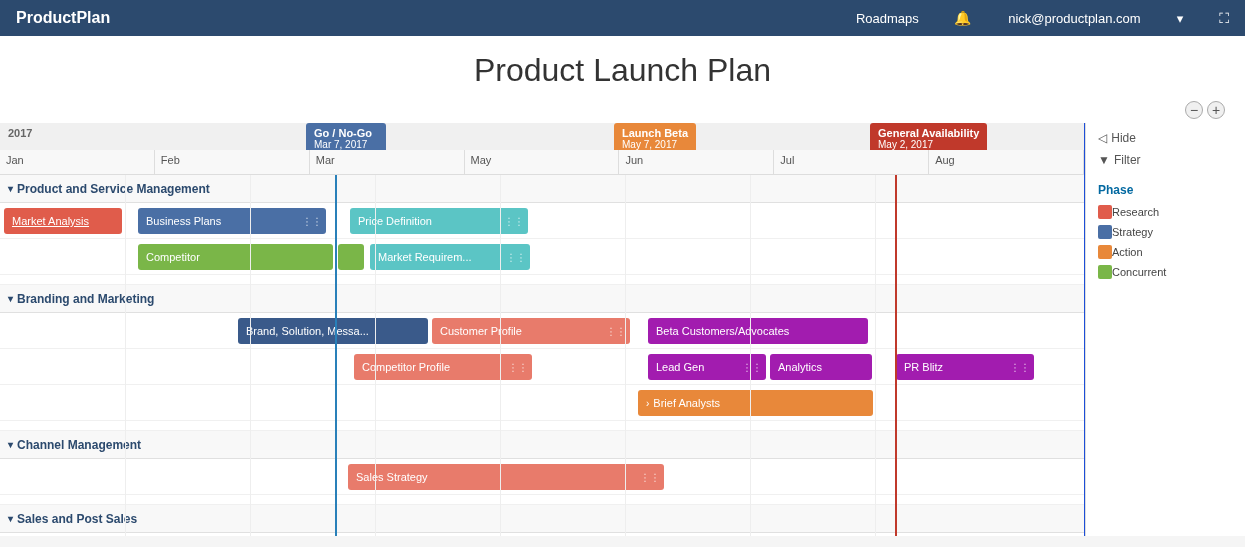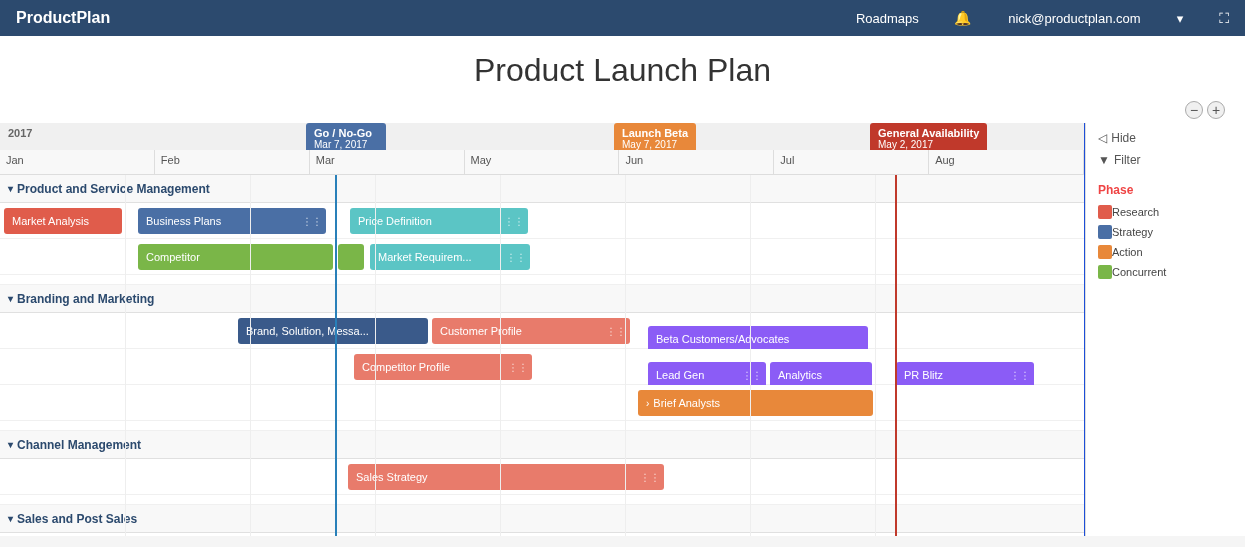--- a/index.html
+++ b/index.html
@@ -166,21 +166,21 @@
       font-size: 10px;
     }
 
     
     .c-red { background: #e05c4b; }
     .c-blue { background: #4a6fa5; }
     .c-orange { background: #e8883a; }
     .c-green { background: #7ab648; }
     .c-salmon { background: #e87b6b; }
     .c-teal { background: #5bc5c5; }
-    .c-peach { background: #8b5cf6; margin-top: 8px; }
+    .c-peach { background: #a21caf; }
     .c-dark-blue { background: #3a5a8a; }
 
     
     .right-sidebar {
       width: 160px;
       background: #fff;
       padding: 8px 12px;
       border-left: 1px solid #ddd;
     }
     .hide-btn {
@@ -197,21 +197,21 @@
       align-items: center;
       gap: 4px;
       font-size: 12px;
       color: #555;
       cursor: pointer;
       margin-bottom: 16px;
     }
     .legend-title {
       font-size: 12px;
       font-weight: bold;
-      color: #ef4444;
+      color: #0369a1;
       margin-bottom: 8px;
     }
     .legend-item {
       display: flex;
       align-items: center;
       margin-bottom: 6px;
       font-size: 11px;
       color: #444;
     }
     .legend-dot {
@@ -318,21 +318,21 @@
 
         <div class="blue-vline" style="left: 335px;"></div>
 
         <div class="red-vline" style="left: 895px;"></div>
 
         <div class="group-row">
           <span class="group-arrow">▾</span>
           <span>Product and Service Management</span>
         </div>
         <div class="bar-row">
-          <div class="gbar c-red" style="left:4px;width:118px;">
+          <div class="gbar c-red" style="left:4px;width:118px;text-decoration:underline;">
             Market Analysis
           </div>
           <div class="gbar c-blue" style="left:138px;width:188px;">
             Business Plans
             <span class="gbar-handle">⋮⋮</span>
           </div>
           <div class="gbar c-teal" style="left:350px;width:178px;">
             Price Definition
             <span class="gbar-handle">⋮⋮</span>
           </div>

